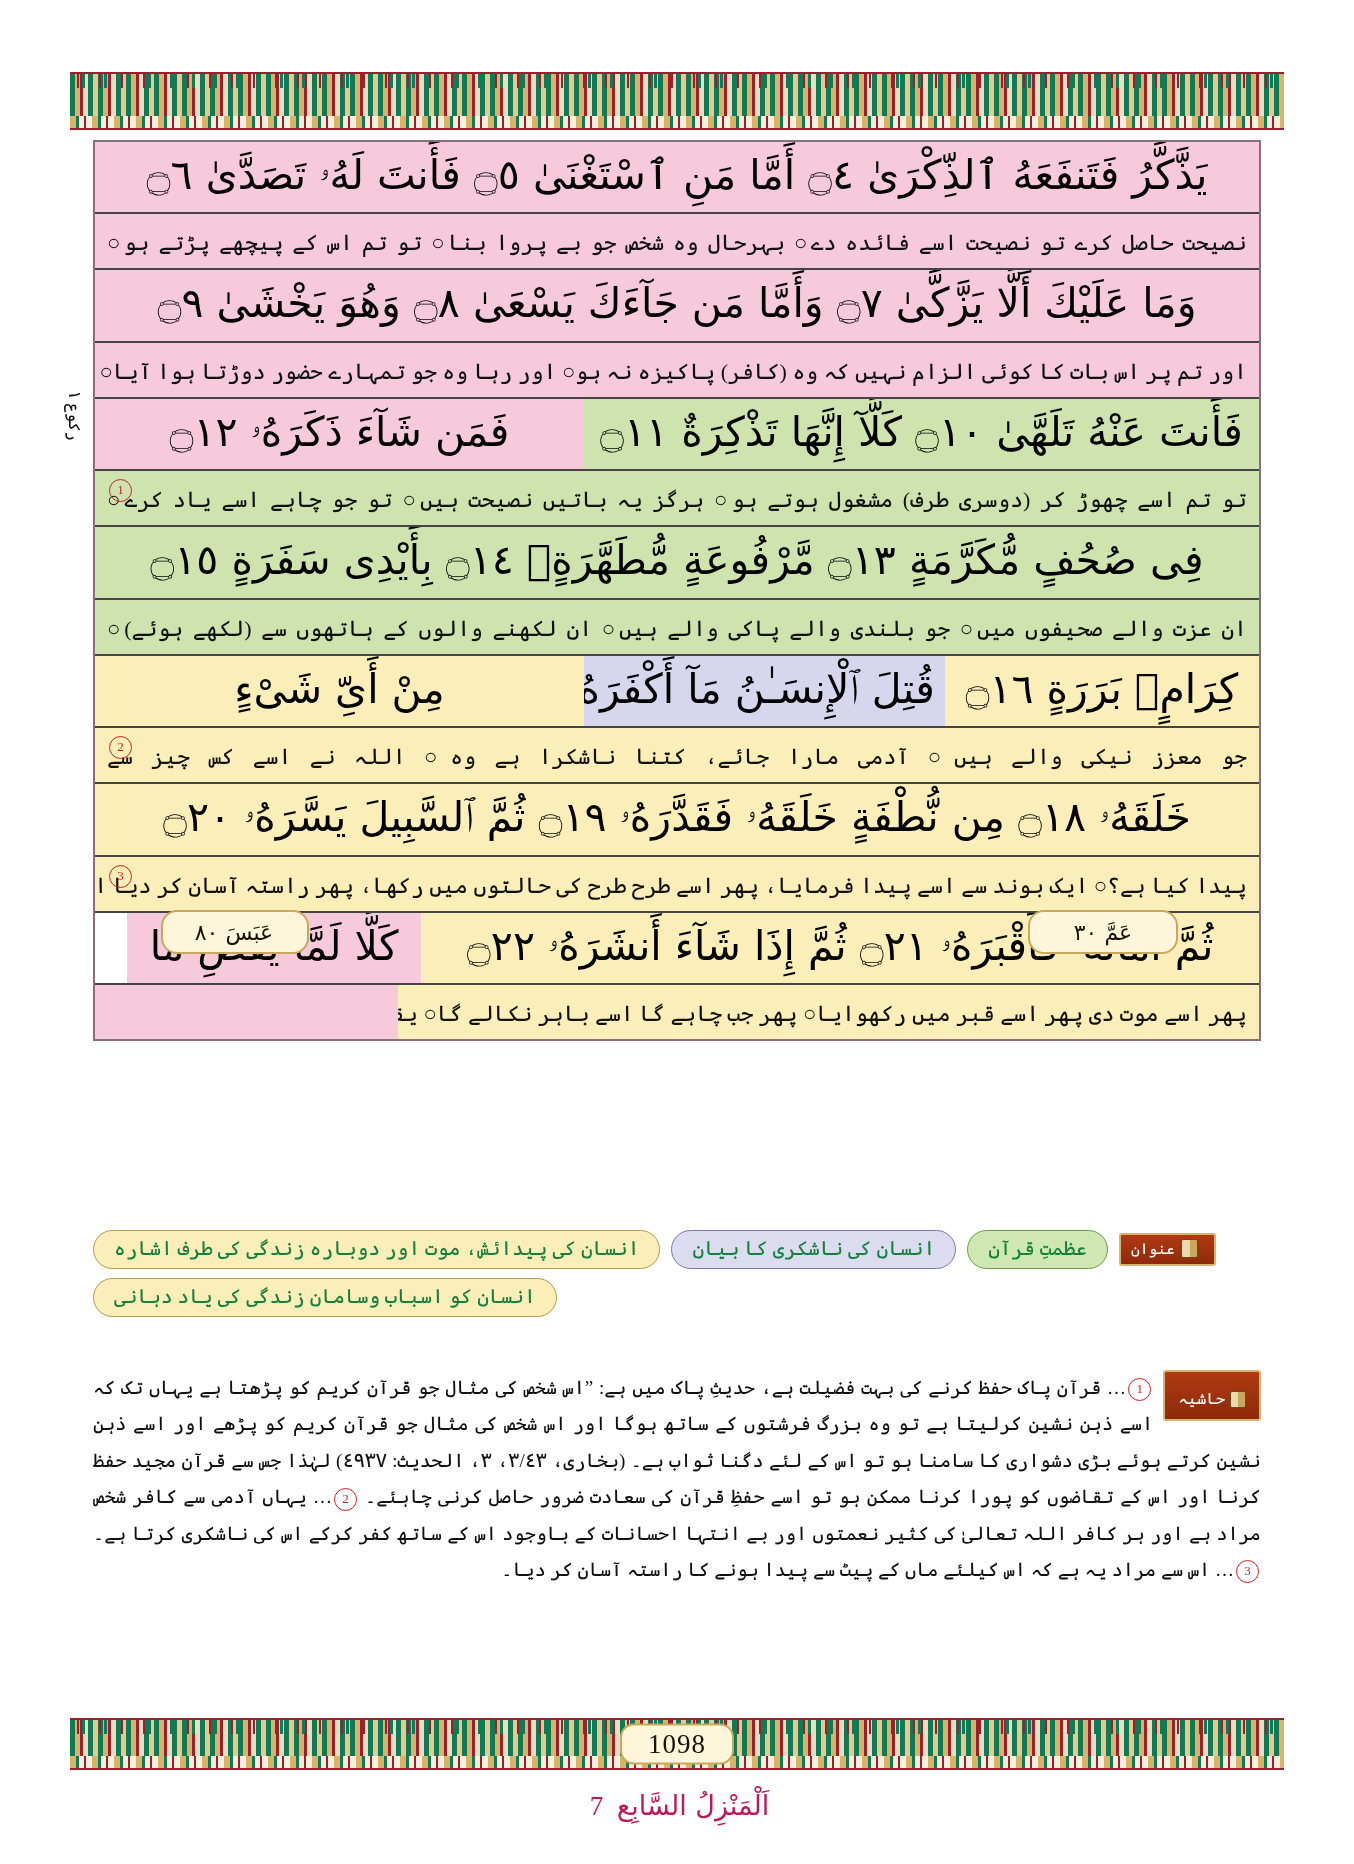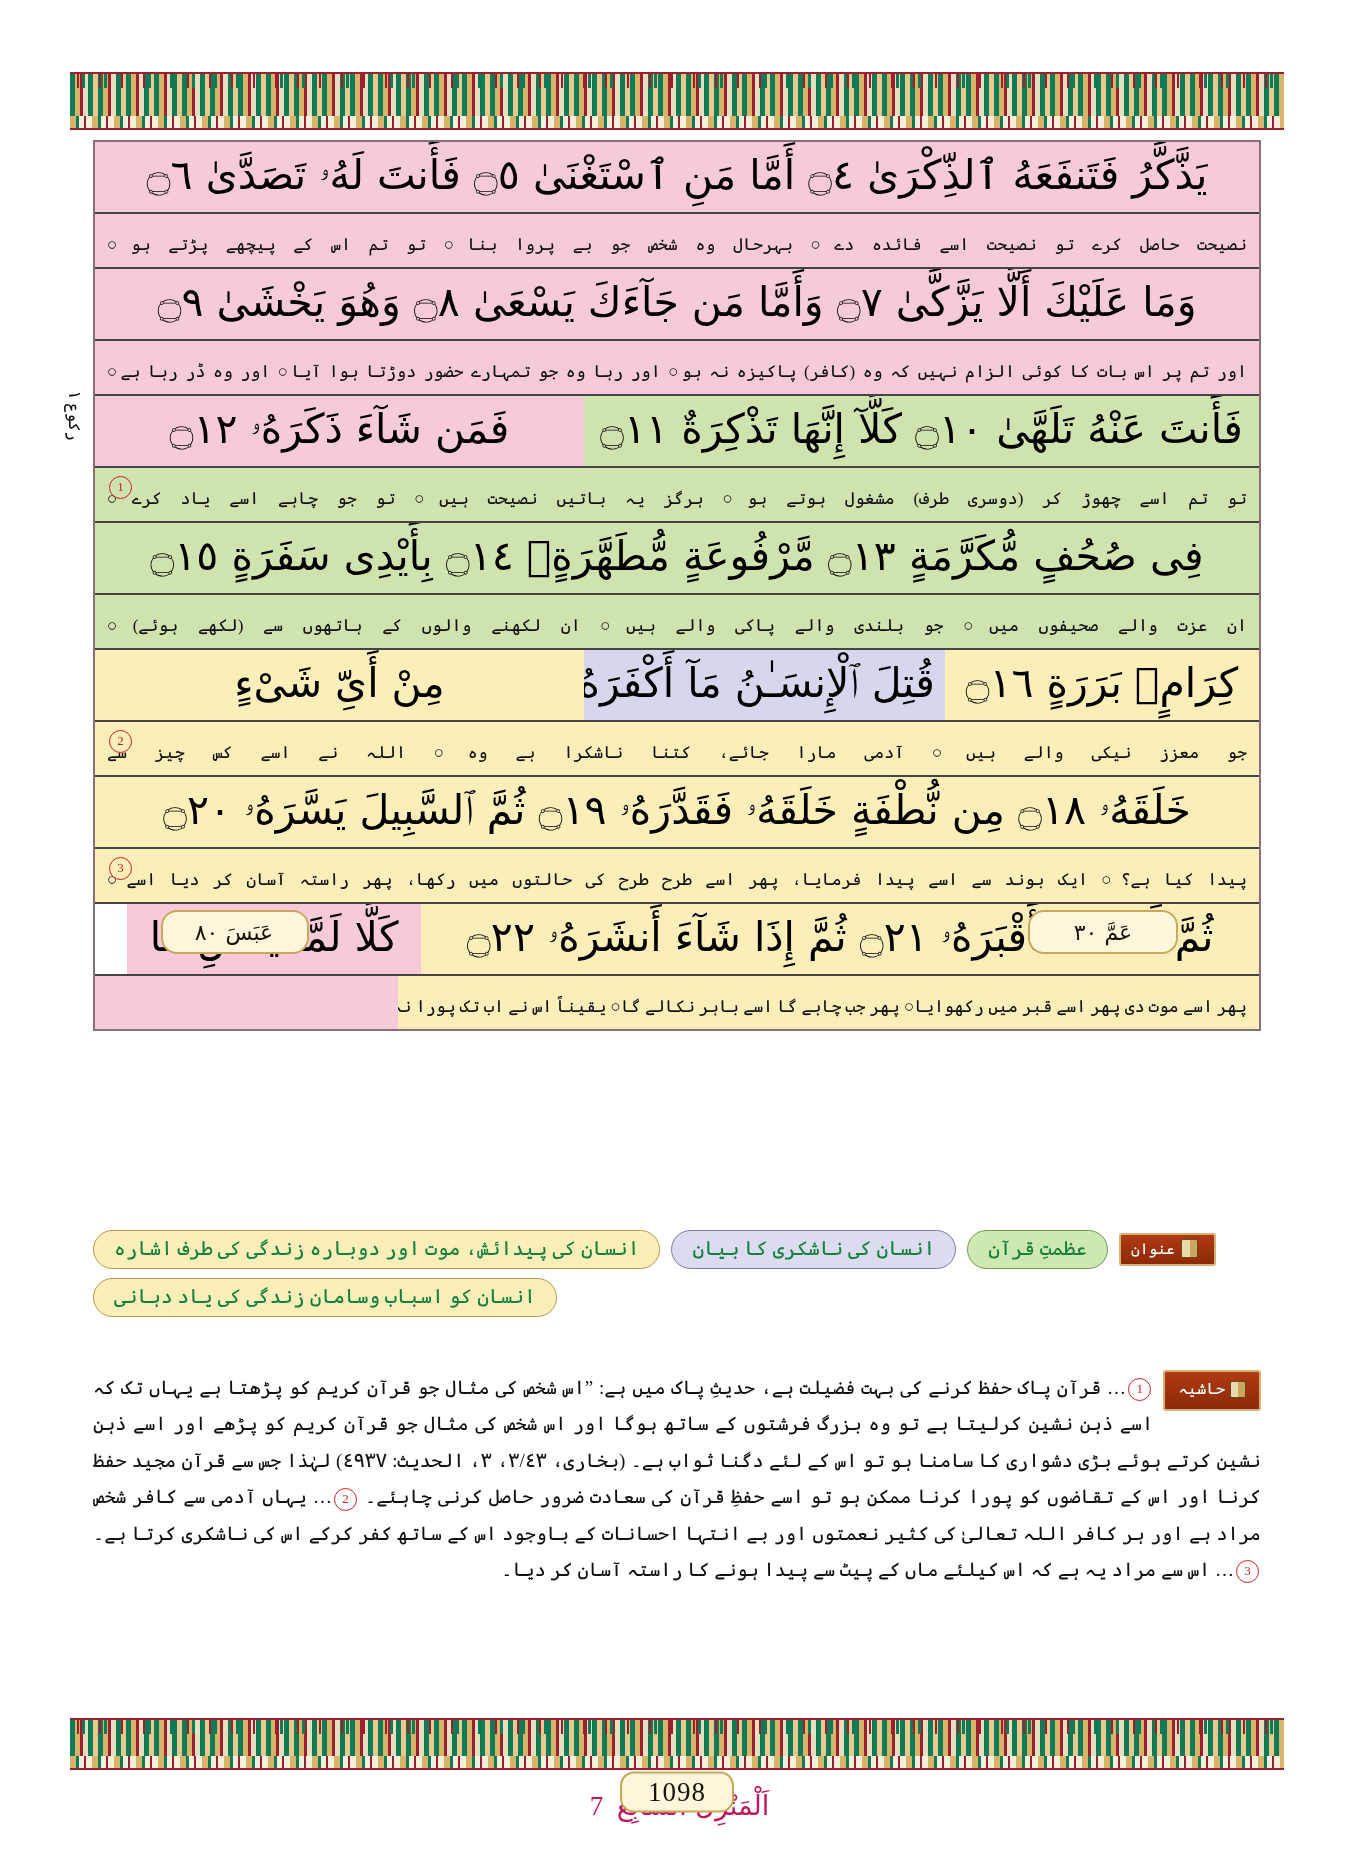--- a/index.html
+++ b/index.html
@@ -55,43 +55,43 @@
     font-family:"DejaVu Sans","Liberation Sans",sans-serif;
     z-index:4;
   }
   #surah-cartouche{right:1045px;padding-left:12px;}
   #juz-cartouche{right:176px;}
 
   .page-number-box{
     position:absolute;left:50%;transform:translate(-50%,-50%);
     top:1744px;background:#fdf6da;border:2px solid #c9a85c;border-radius:14px;
     padding:3px 26px;font-size:27px;color:#1a1208;letter-spacing:1px;
-    font-family:"Liberation Serif",serif;z-index:4;margin-top:48px;
+    font-family:"Liberation Serif",serif;z-index:4;
   }
 
   
   .quran-block{
     position:absolute;left:93px;right:93px;top:140px;
     border:2px solid #8a6f7a;box-sizing:border-box;
   }
   .row{display:flex;width:100%;border-bottom:2px solid #444;box-sizing:border-box;}
   .row:last-child{border-bottom:none;}
   .seg{box-sizing:border-box;display:flex;align-items:center;}
 
   .ayah-line{
     direction:rtl;text-align:center;width:100%;
     font-size:41px;line-height:1.28;color:#000;
     padding:7px 10px 11px;letter-spacing:0px;
     font-family:"DejaVu Sans","Liberation Sans",sans-serif;
     white-space:nowrap;overflow:hidden;
   }
   .trans-line{
     direction:rtl;text-align:justify;text-align-last:justify;width:100%;
-    font-size:17px;line-height:1.5;color:#111;
-    padding:18px 12px 9px;
+    font-size:22px;line-height:1.5;color:#111;
+    padding:12px 12px 9px;
     font-family:"Liberation Serif","DejaVu Serif",serif;
     white-space:nowrap;overflow:hidden;
   }
   .trans-row{border-bottom:2px solid #444;}
 
   
   .bg-pink{background:#f6cada;}
   .bg-green{background:#cfe3ae;}
   .bg-yellow{background:#fbeeb9;}
   .bg-lavender{background:#d6d7ec;}
@@ -145,21 +145,21 @@
   .footnote-block{
     position:absolute;left:93px;right:93px;top:1370px;
     direction:rtl;text-align:justify;
     font-size:19px;line-height:1.92;color:#111;
     font-family:"Liberation Serif","DejaVu Serif",serif;
   }
   .hashia-tag{
     display:inline-flex;align-items:center;gap:5px;float:right;
     background:linear-gradient(180deg,#b03a12,#8d2a0a);
     border:2px solid #d6b274;color:#fff;font-size:16px;
-    padding:2px 13px 4px;border-radius:3px;margin:0 0 0 10px;
+    padding:12px 13px 4px;border-radius:3px;margin:0 0 0 10px;
     font-family:"Liberation Serif",serif;white-space:nowrap;
   }
   .hashia-tag .book-glyph{
     display:inline-block;width:14px;height:15px;
     background:linear-gradient(90deg,#e9d9ae 50%,#c9a85c 50%);
     border:1px solid #6b4a18;border-radius:2px;
   }
 
   .manzil{
     position:absolute;left:50%;transform:translateX(-50%);

